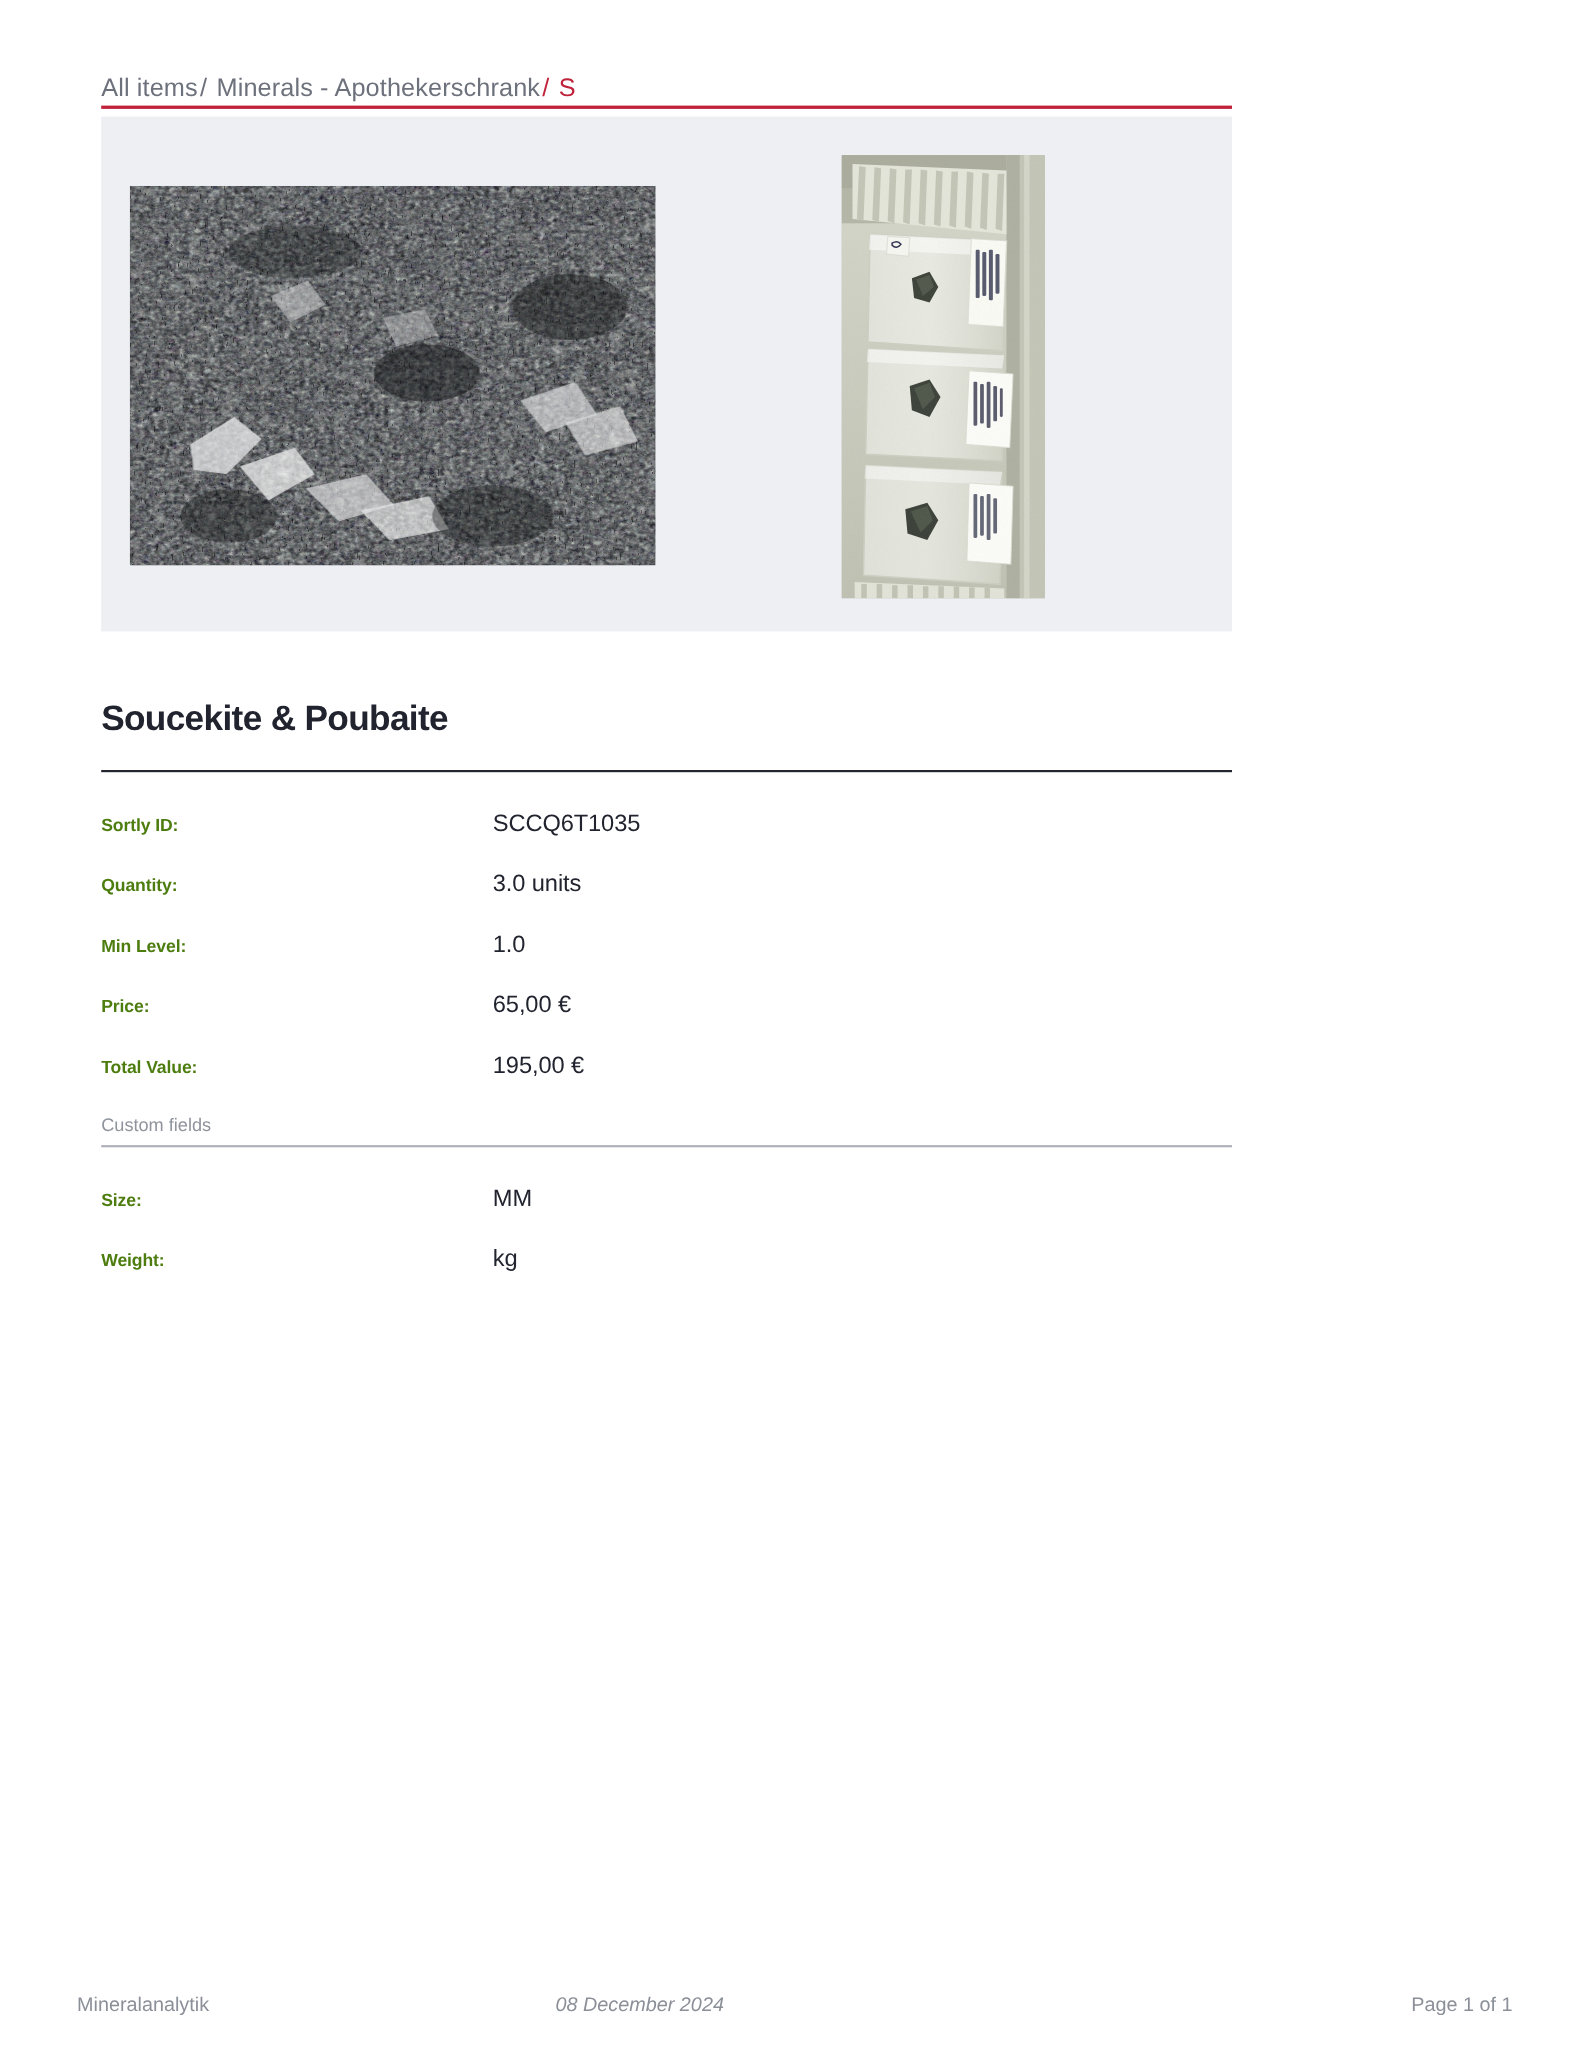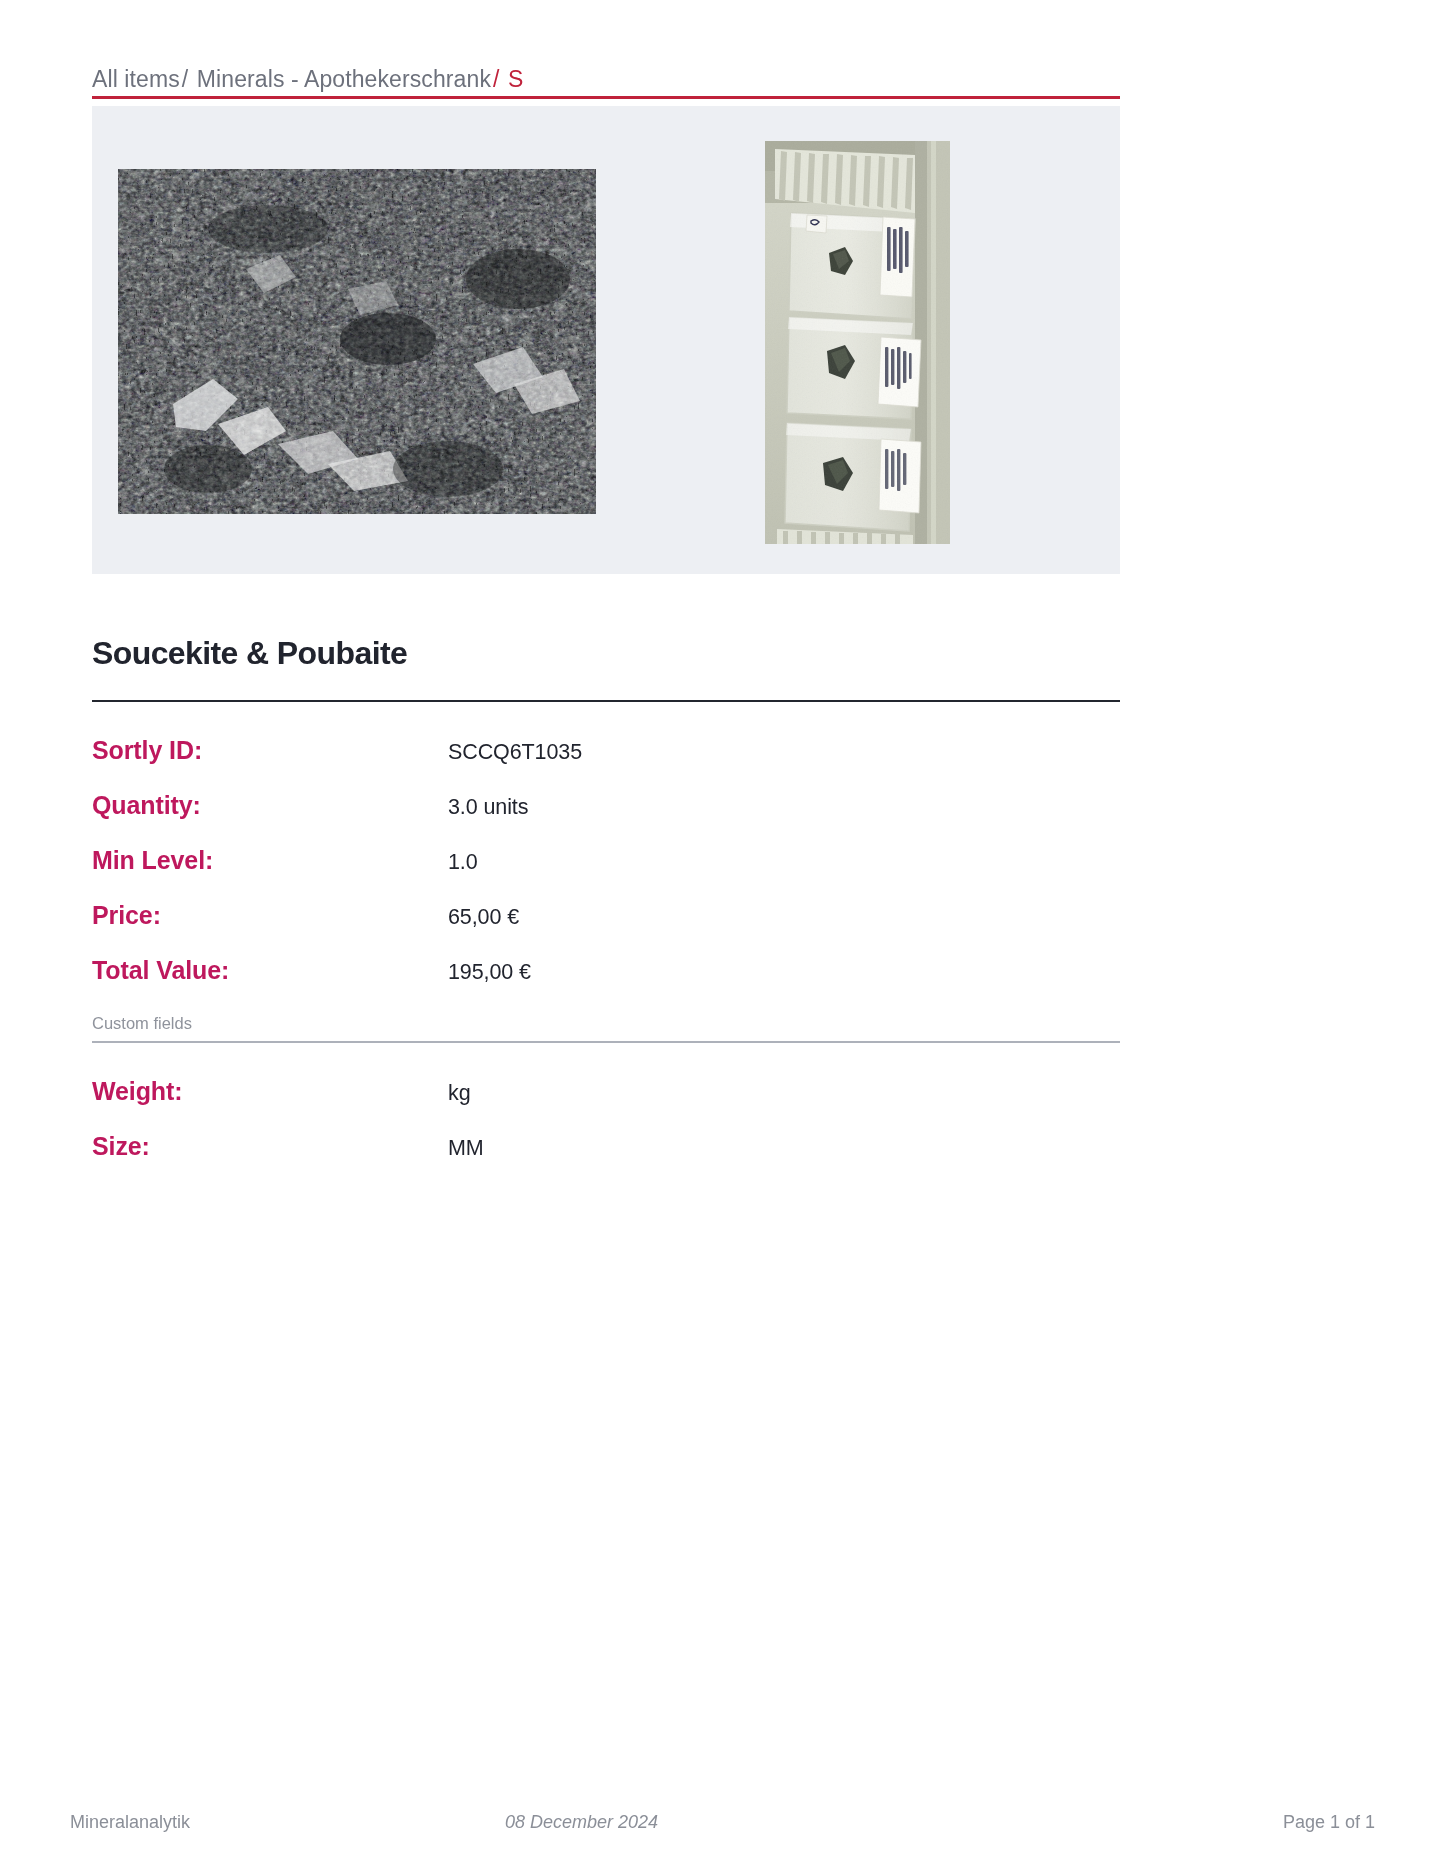--- a/index.html
+++ b/index.html
@@ -124,23 +124,23 @@
     margin-top: 34px;
   }
   .field-row {
     display: flex;
     align-items: baseline;
     height: 55px;
   }
   .field-label {
     width: 356px;
     flex: 0 0 356px;
-    font-size: 25px;
+    font-size: 16px;
     font-weight: 700;
-    color: #be185d;
+    color: #4d7c0f;
     letter-spacing: -0.1px;
   }
   .field-value {
     font-size: 21.5px;
     font-weight: 400;
     color: #21242e;
     letter-spacing: -0.1px;
     text-align: center;
   }
 
@@ -377,27 +377,27 @@
 
     </div>
   </div>
 
   <div class="section section-custom">
     <div class="section-header muted">Custom fields</div>
     <div class="section-rule muted"></div>
     <div class="fields">
 
       <div class="field-row">
+        <div class="field-label">Size:</div>
+        <div class="field-value">MM</div>
+      </div>
+
+      <div class="field-row">
         <div class="field-label">Weight:</div>
         <div class="field-value">kg</div>
-      </div>
-
-      <div class="field-row">
-        <div class="field-label">Size:</div>
-        <div class="field-value">MM</div>
       </div>
 
     </div>
   </div>
 
   <div class="footer">
     <div class="footer-left">Mineralanalytik</div>
     <div class="footer-center">08 December 2024</div>
     <div class="footer-right">Page 1 of 1</div>
   </div>

